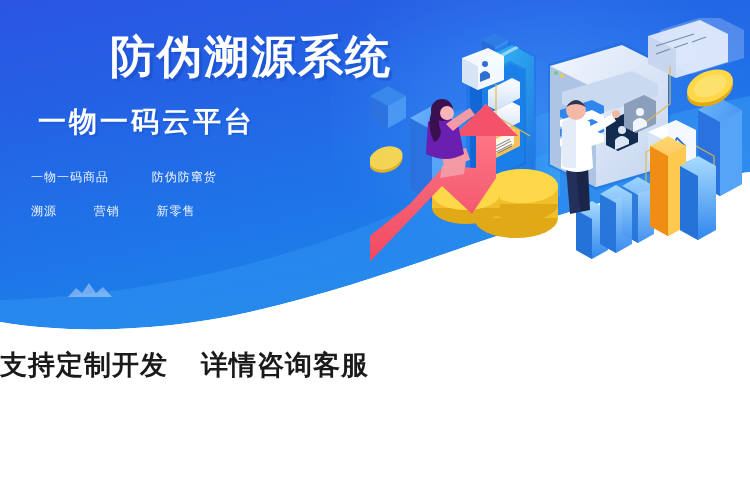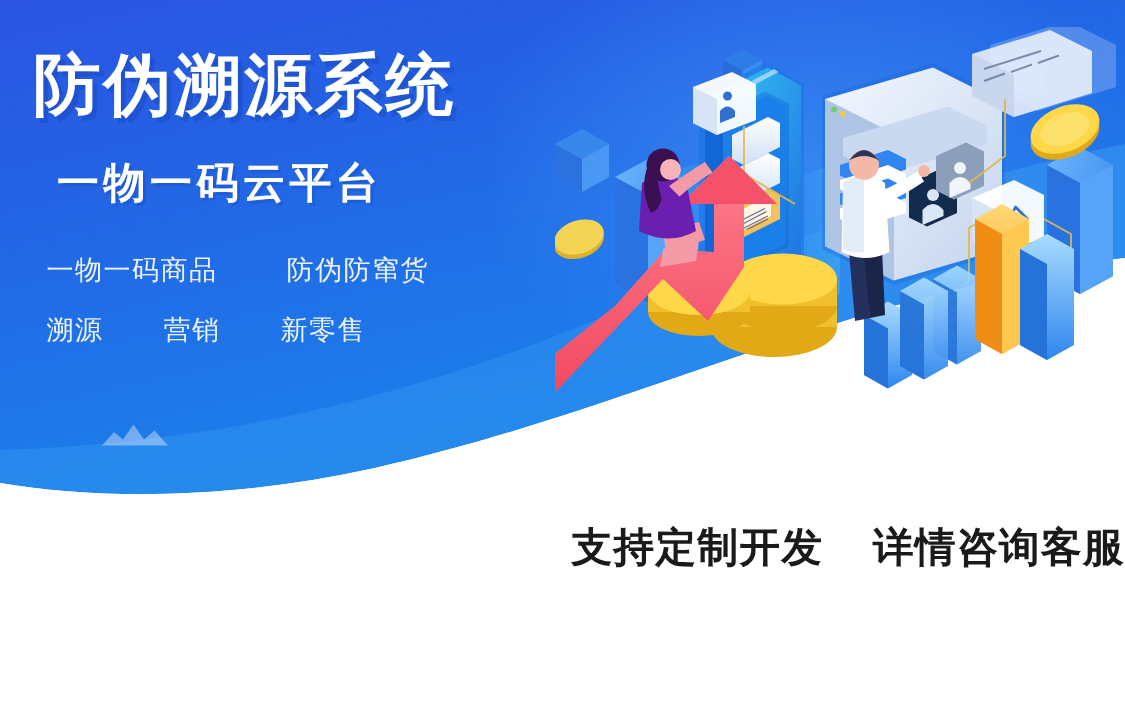--- a/index.html
+++ b/index.html
@@ -30,41 +30,42 @@
   }
   .wave-wrap svg{display:block;width:750px;height:350px;}
 
   
   .copy{position:absolute;left:22px;top:34px;width:370px;}
   .title{
     font-size:45px;line-height:1;font-weight:bold;color:#ffffff;
     letter-spacing:2px;
     text-shadow:3px 3px 0 rgba(18,60,170,.30);
     white-space:nowrap;
+    text-align:right;
   }
   .subtitle{
     margin-top:29px;margin-left:16px;
     font-size:28px;line-height:1;font-weight:bold;color:#ffffff;
     letter-spacing:3px;white-space:nowrap;
     text-shadow:2px 2px 0 rgba(18,60,170,.22);
   }
   .feat-row{
     margin-left:9px;
-    font-size:18px;color:#eef4ff;line-height:1;white-space:nowrap;
+    font-size:12px;color:#eef4ff;line-height:1;white-space:nowrap;
     letter-spacing:1px;
   }
   .feat-row.r1{margin-top:35px;}
   .feat-row.r2{margin-top:22px;}
   .feat-row .gap-a{display:inline-block;width:34px;}
   .feat-row .gap-b{display:inline-block;width:28px;}
 
   
   .promo{
     position:absolute;left:0;top:352px;width:750px;
-    text-align:right;
+    text-align:left;
   }
   .promo-line{
     font-size:27px;font-weight:bold;color:#1a1a1a;
     letter-spacing:1px;line-height:1;white-space:nowrap;
   }
   .promo-line.l1{margin-bottom:26px;}
   .promo-line .sp{display:inline-block;width:16px;}
 
   
   .illo{position:absolute;left:370px;top:18px;width:380px;height:290px;}

